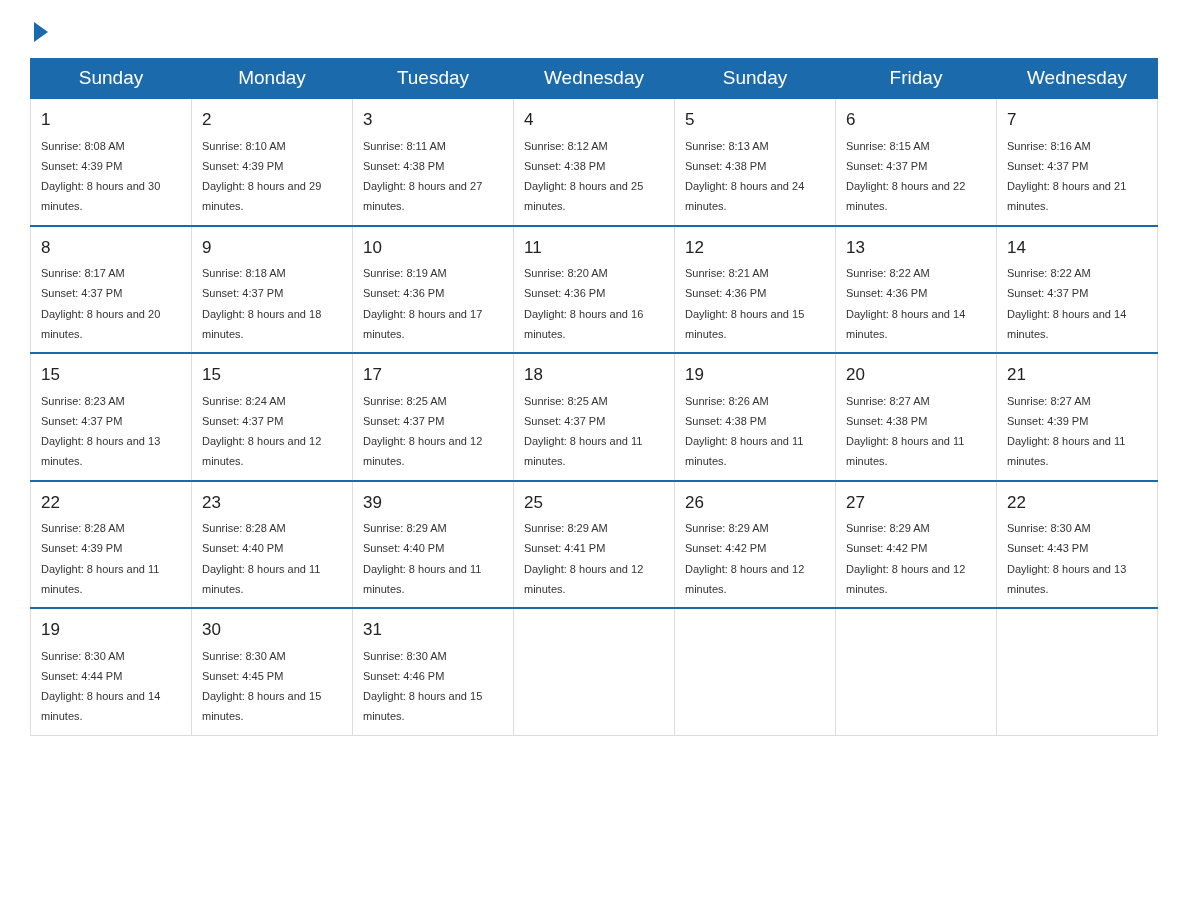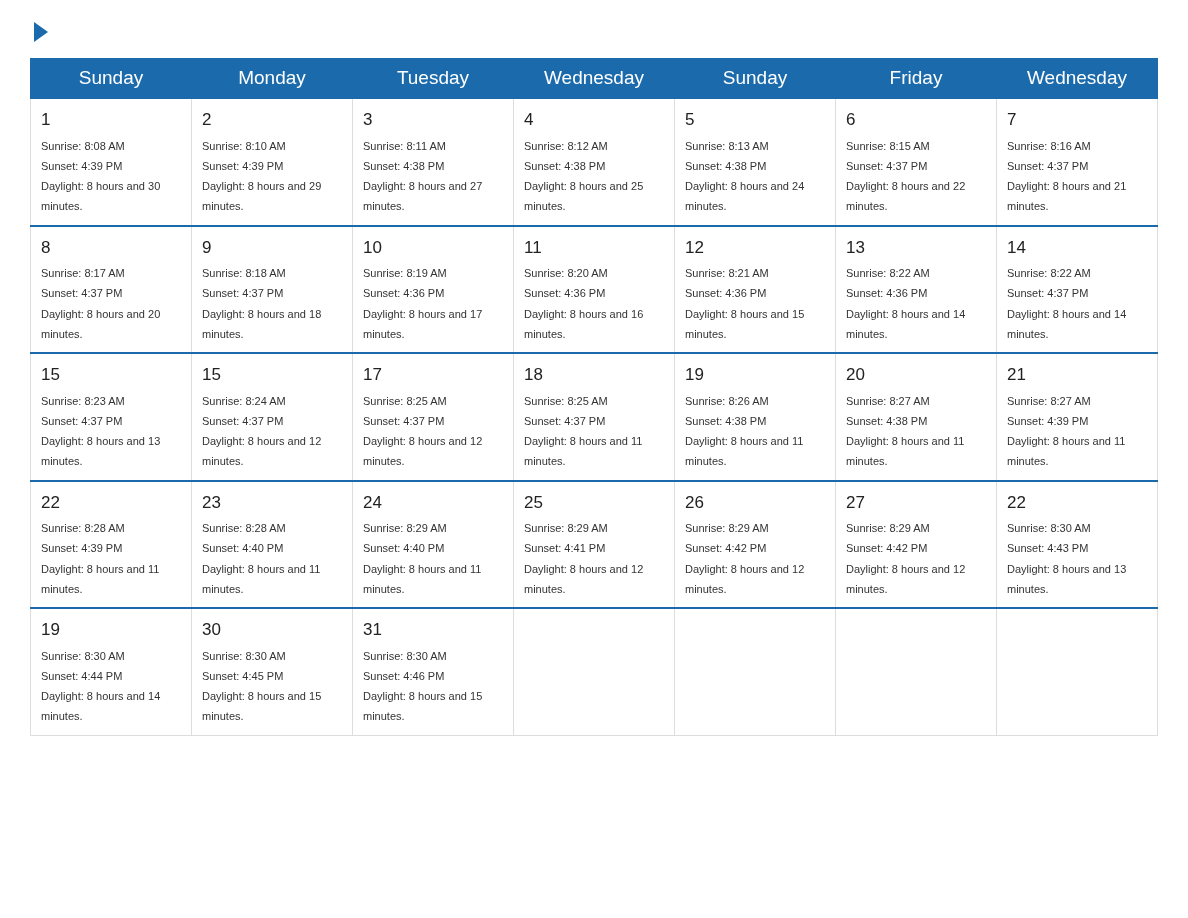--- a/index.html
+++ b/index.html
@@ -232,21 +232,21 @@
       <tr>
         <td>
         <span class="day-number">22</span>
         <span class="day-info">Sunrise: 8:28 AM<br>Sunset: 4:39 PM<br>Daylight: 8 hours and 11 minutes.</span>
       </td>
         <td>
         <span class="day-number">23</span>
         <span class="day-info">Sunrise: 8:28 AM<br>Sunset: 4:40 PM<br>Daylight: 8 hours and 11 minutes.</span>
       </td>
         <td>
-        <span class="day-number">24</span>
+        <span class="day-number">39</span>
         <span class="day-info">Sunrise: 8:29 AM<br>Sunset: 4:40 PM<br>Daylight: 8 hours and 11 minutes.</span>
       </td>
         <td>
         <span class="day-number">25</span>
         <span class="day-info">Sunrise: 8:29 AM<br>Sunset: 4:41 PM<br>Daylight: 8 hours and 12 minutes.</span>
       </td>
         <td>
         <span class="day-number">26</span>
         <span class="day-info">Sunrise: 8:29 AM<br>Sunset: 4:42 PM<br>Daylight: 8 hours and 12 minutes.</span>
       </td>

